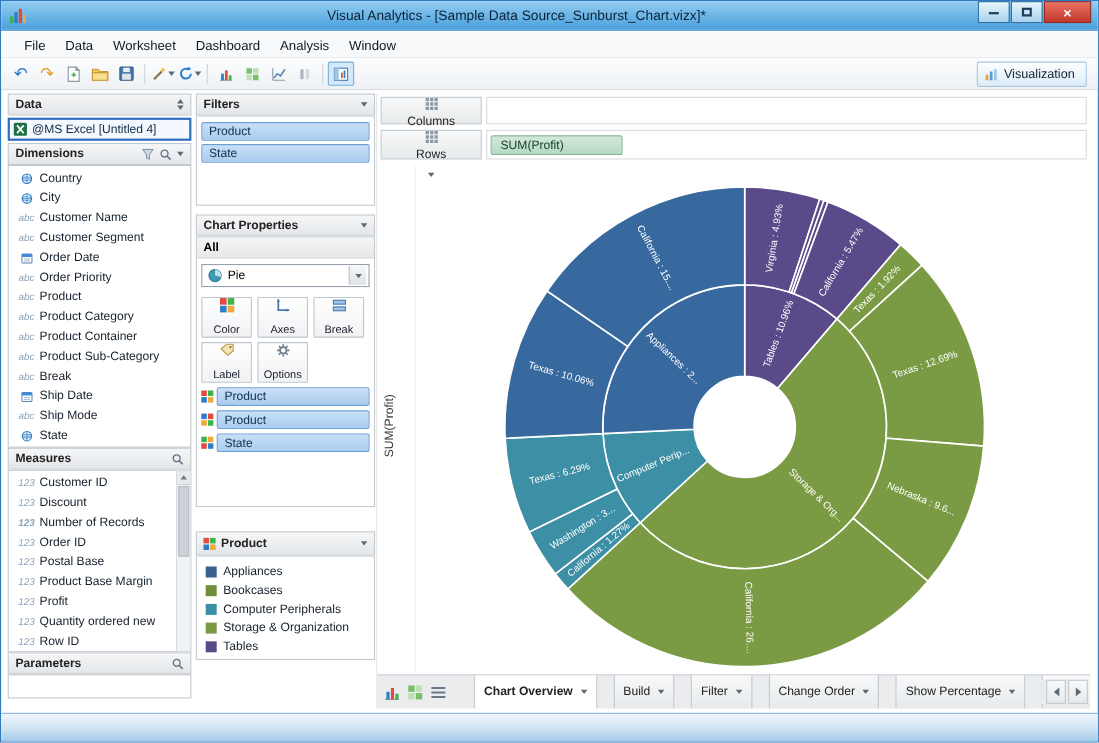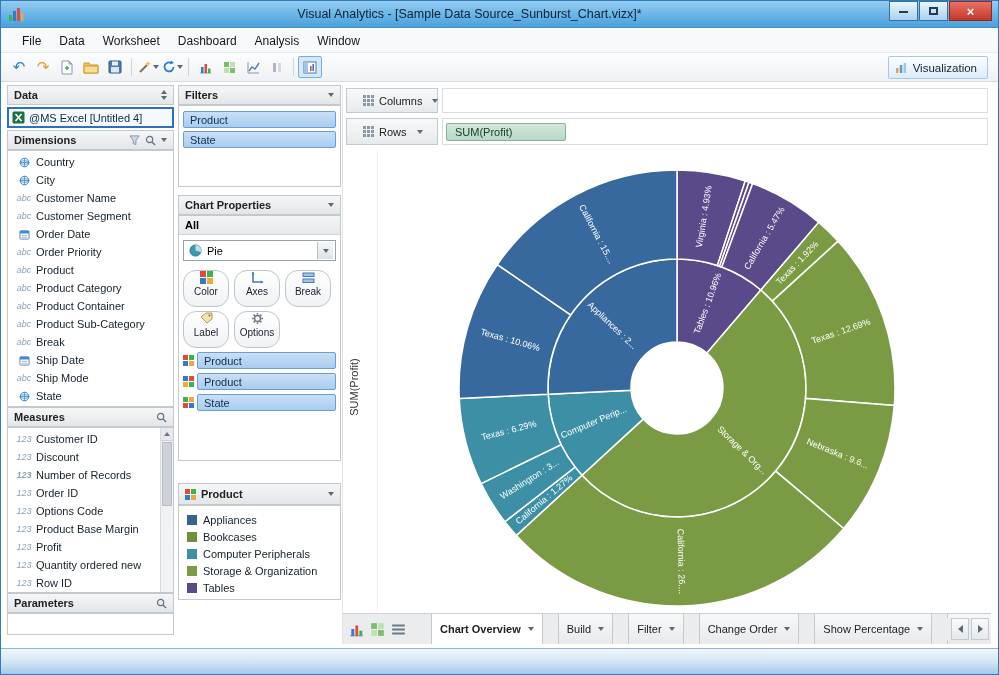--- a/index.html
+++ b/index.html
@@ -69,35 +69,35 @@
   .pill { height:17px; background:linear-gradient(#c9dff6,#a9cdef); border:1px solid #6b9fd4; border-radius:2px;
     font-size:11px; display:flex; align-items:center; padding:0 6px; color:#11304f; margin:3px 4px; }
   .pill-green { background:linear-gradient(#d3e9db,#b5d8c3); border:1px solid #84b296; border-radius:2px;
     height:18px; font-size:11px; display:flex; align-items:center; padding:0 8px; color:#17402a; }
   .all-bar { height:19px; background:linear-gradient(#f3f4f5,#e6e8ea); border-bottom:1px solid #d0d4d8;
     display:flex; align-items:center; padding:0 6px; font-weight:bold; font-size:11px; }
   .pie-select { height:21px; border:1px solid #98a2ac; background:#fff; margin:5px 4px; display:flex; align-items:center; gap:5px; padding:0 2px 0 5px; font-size:11px; }
   .pie-select .sp { flex:1; }
   .pie-select .dbox { width:16px; height:17px; background:linear-gradient(#f5f6f7,#dfe3e6); border-left:1px solid #b8bec4; display:flex; align-items:center; justify-content:center; }
   .btn-row { display:flex; gap:5px; padding:4px 4px 0 4px; }
-  .prop-btn { width:46px; height:37px; border:1px solid #bec5cc; border-radius:13px; background:linear-gradient(#ffffff,#f0f2f4);
-    display:flex; flex-direction:column; align-items:center; justify-content:flex-start; gap:2px; font-size:10px; color:#223; }
+  .prop-btn { width:46px; height:37px; border:1px solid #bec5cc; border-radius:1px; background:linear-gradient(#ffffff,#f0f2f4);
+    display:flex; flex-direction:column; align-items:center; justify-content:space-between; gap:2px; font-size:10px; color:#223; }
   .grid-ic { display:grid; grid-template-columns:6px 6px; grid-template-rows:6px 6px; gap:1px; }
   .grid-ic i { display:block; }
   .pill-row { display:flex; align-items:center; padding:0 4px; margin-top:4px; gap:3px; }
   .pill-row .pill { flex:1; margin:0; }
   .mini-grid { display:grid; grid-template-columns:5px 5px; grid-template-rows:5px 5px; gap:1px; flex:none; }
   .legend-item { display:flex; align-items:center; gap:6px; height:17px; padding-left:8px; font-size:11px; color:#15202c; }
   .legend-swatch { width:10px; height:10px; flex:none; }
 
   
   .main { position:absolute; left:341px; right:7px; top:84px; bottom:30px; background:#fff; border-left:1px solid #e2e5e8; }
   .shelf-row { position:absolute; left:3px; right:3px; display:flex; }
   .shelf-label-box { width:92px; background:linear-gradient(#f7f8f9,#e7eaec); border:1px solid #c4c9ce;
-    display:flex; align-items:center; font-size:11px; padding:0 16px; gap:5px; color:#222; }
+    display:flex; align-items:center; font-size:11px; padding:0 16px; gap:5px; color:#222;flex-direction:column; }
   .shelf-label-box .sp { flex:1; }
   .dots-ic { display:grid; grid-template-columns:3px 3px 3px; grid-template-rows:3px 3px 3px; gap:1px; }
   .dots-ic i { background:#8b98a5; display:block; }
   .shelf { flex:1; border:1px solid #d8dce0; margin-left:4px; background:#fff; display:flex; align-items:center; padding:2px 3px; }
   .chart-region { position:absolute; left:3px; right:3px; top:66px; bottom:33px; overflow:hidden; }
   .y-label { position:absolute; left:-27px; top:50%; font-size:11px; color:#333; transform:rotate(-90deg); width:70px; text-align:center; }
   .plot-sep { position:absolute; left:31px; top:0; bottom:0; border-left:1px solid #eceef0; }
 
   
   .tabbar { position:absolute; left:0; right:0; bottom:0; height:31px; background:#eaecee; border-top:1px solid #ccd1d5;
@@ -382,21 +382,21 @@
           <div class="field-row">
             <span class="field-icon txt-icon" style="font-weight: bold;">123</span>
             <span>Number of Records</span>
           </div>
           <div class="field-row">
             <span class="field-icon txt-icon">123</span>
             <span>Order ID</span>
           </div>
           <div class="field-row">
             <span class="field-icon txt-icon">123</span>
-            <span>Options Code</span>
+            <span>Postal Base</span>
           </div>
           <div class="field-row">
             <span class="field-icon txt-icon">123</span>
             <span>Product Base Margin</span>
           </div>
           <div class="field-row">
             <span class="field-icon txt-icon">123</span>
             <span>Profit</span>
           </div>
           <div class="field-row">

